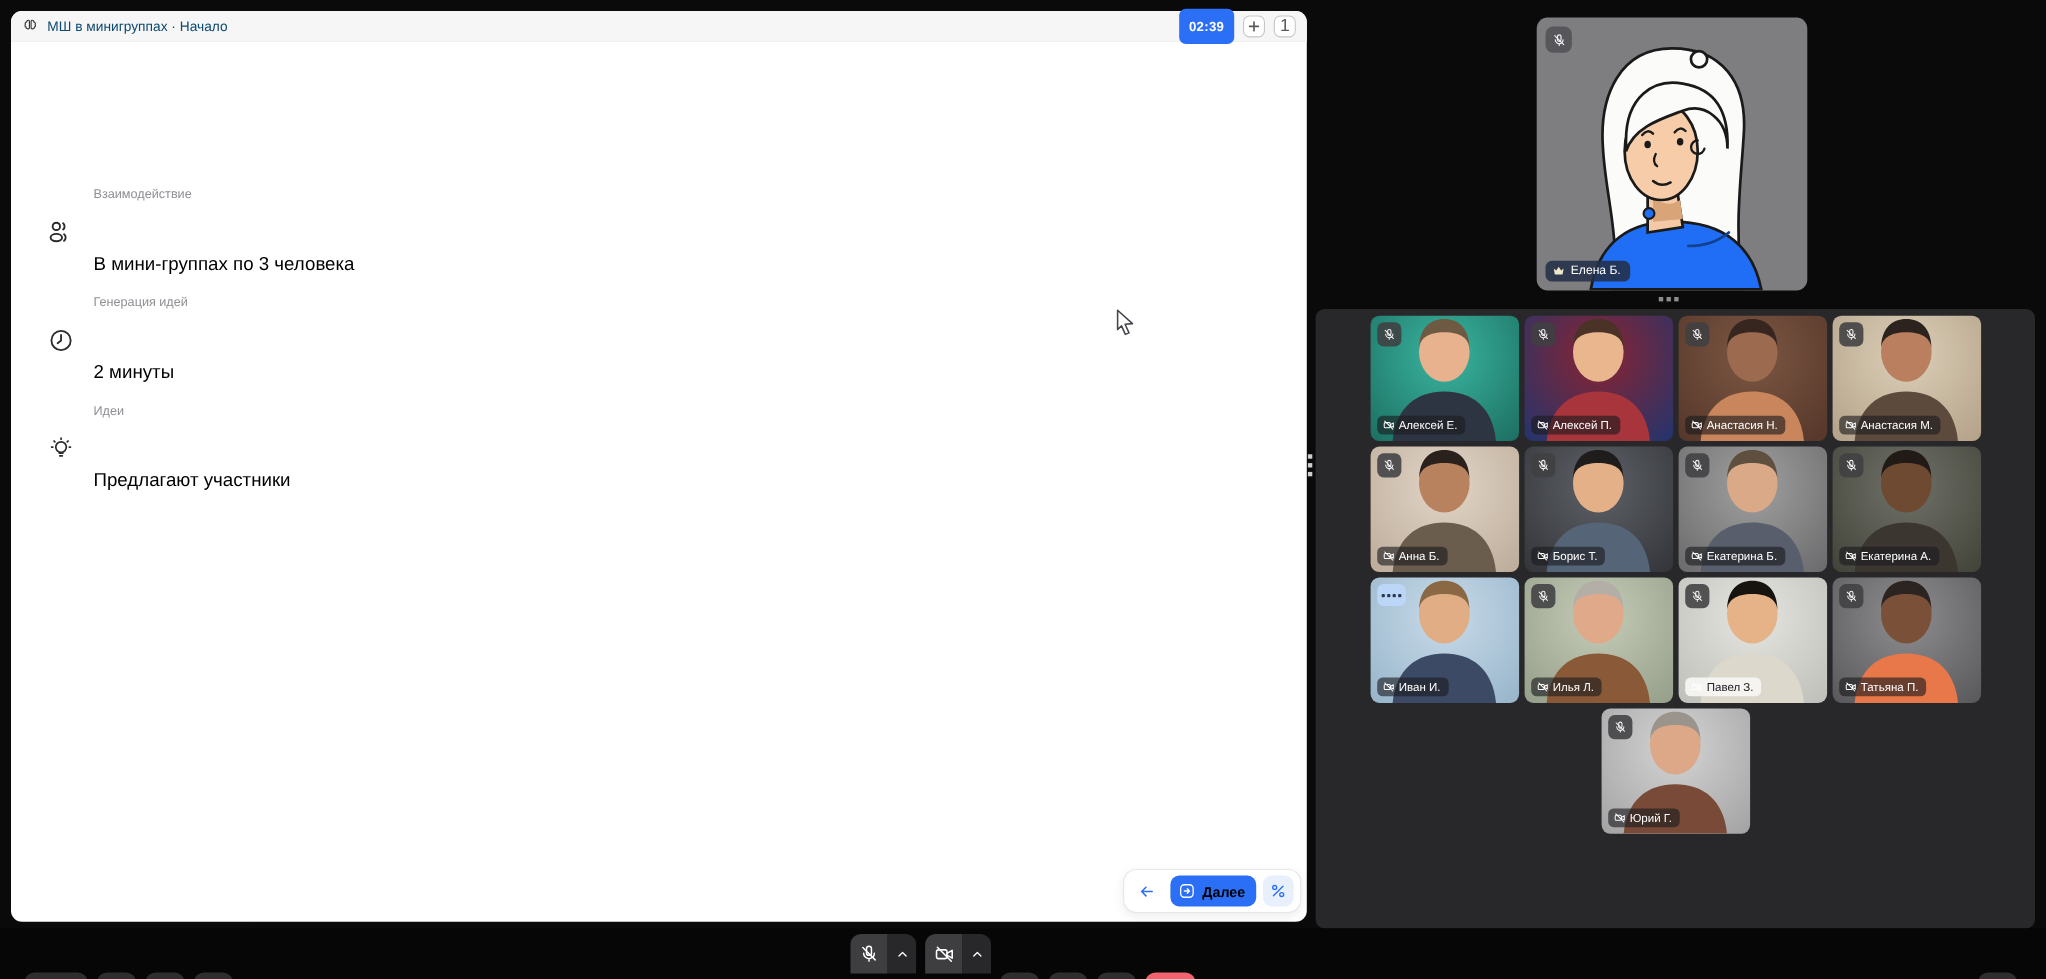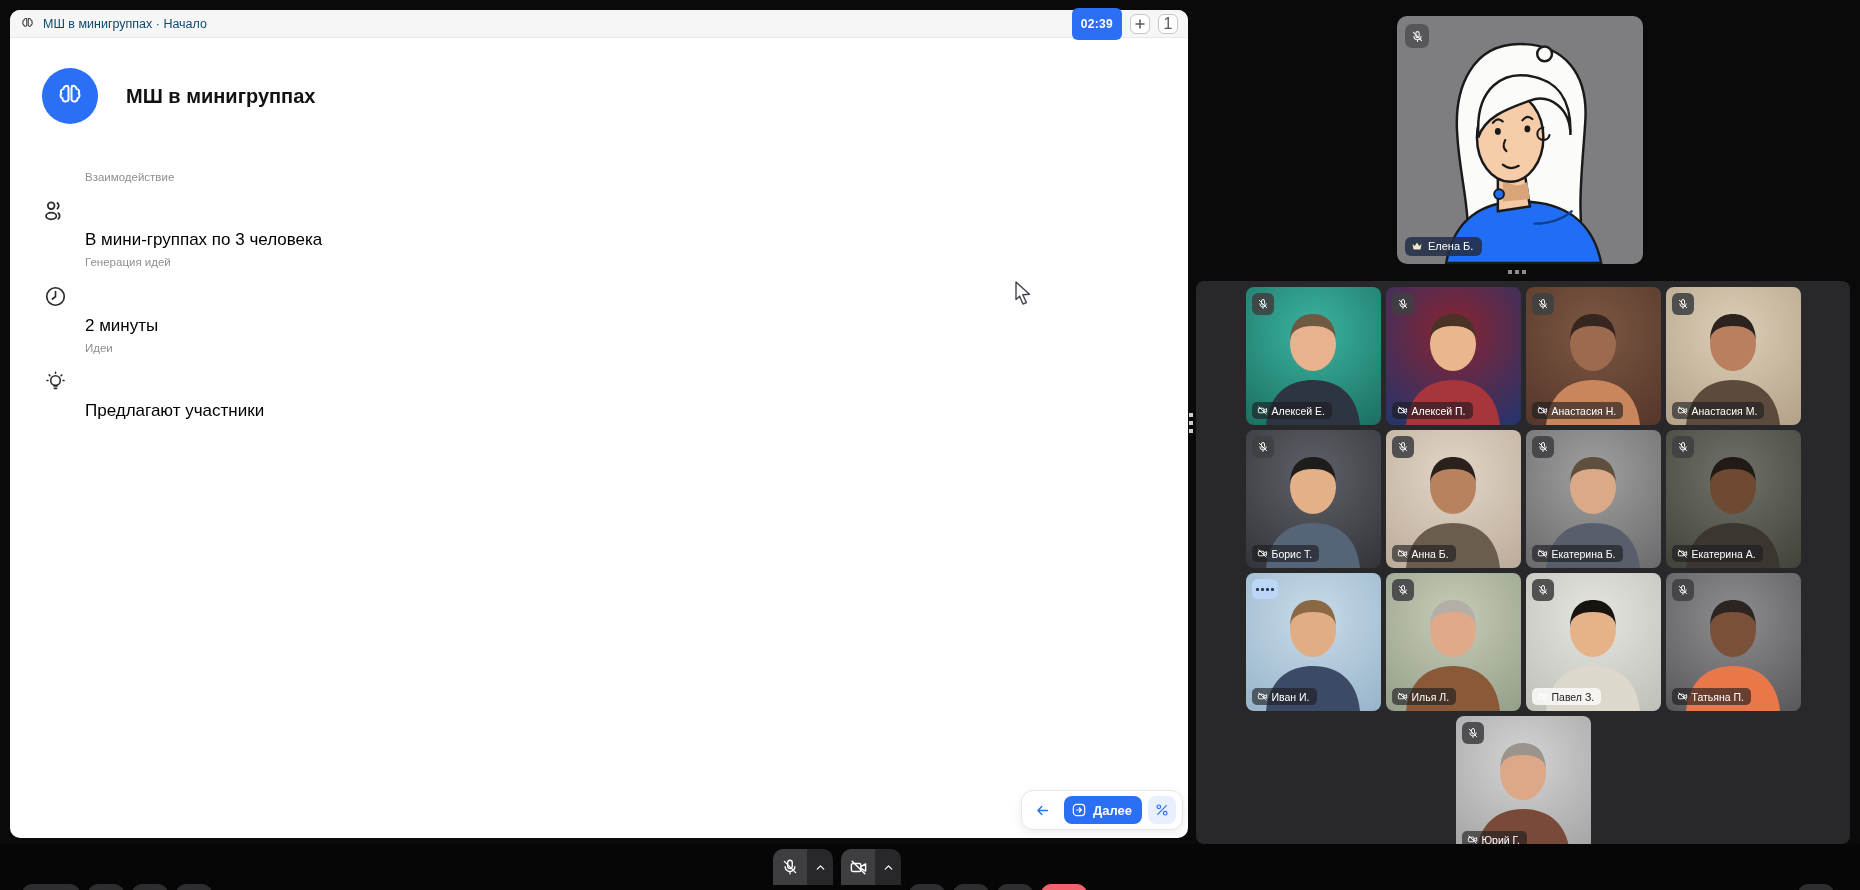--- a/index.html
+++ b/index.html
@@ -31,34 +31,34 @@
     width:20px; height:20px; border:1.5px solid #c6c6ca; border-radius:6px;
     background:#fff; color:#5a5a5e; display:flex; align-items:center; justify-content:center; cursor:pointer;
   }
   .activity-head { position:absolute; left:32px; top:58px; display:flex; align-items:center; gap:28px; }
   .brain-circle {
     width:56px; height:56px; border-radius:50%; background:#2a6ff6;
     display:flex; align-items:center; justify-content:center;
   }
   .activity-title { font-size:20px; font-weight:700; color:#121214; }
 
-  .details { position:absolute; left:30px; top:160px; display:flex; flex-direction:column; gap:4px; }
+  .details { position:absolute; left:30px; top:160px; display:flex; flex-direction:column; gap:17px; }
   .detail-item { display:flex; align-items:center; gap:15px; }
   .detail-icon { width:30px; display:flex; justify-content:center; color:#2b2b2e; }
   .detail-label { font-size:11.5px; color:#8f8f94; line-height:1.25; }
   .detail-value { font-size:17px; color:#000000; line-height:1.3;margin-top:45px; }
 
   .nav-pill {
     position:absolute; right:5px; bottom:8px; display:flex; align-items:center; gap:6px;
     background:#fff; border:1px solid #e7e7ea; border-radius:12px; padding:5px 6px;
     box-shadow:0 3px 10px rgba(0,0,0,.08);
   }
   .back-btn { width:30px; height:28px; display:flex; align-items:center; justify-content:center; color:#2a6ff6; cursor:pointer; border-radius:8px; }
   .next-btn {
-    height:28px; background:#2a6ff6; color:#ffffff; border-radius:8px; padding:0 10px 0 7px;
+    height:28px; background:#2a6ff6; color:#000000; border-radius:8px; padding:0 10px 0 7px;
     display:flex; align-items:center; gap:6px; font-size:13px; font-weight:700; cursor:pointer;
   }
   .shuffle-btn {
     width:28px; height:28px; background:#e8f0fd; border-radius:8px; color:#2a6ff6;
     display:flex; align-items:center; justify-content:center; cursor:pointer;
   }
 
   
   .divider-handle { position:absolute; left:1189px; top:413px; display:flex; flex-direction:column; gap:4px; cursor:col-resize; }
   .divider-handle i { width:4px; height:4px; background:#cfcfd2; display:block; }
@@ -79,21 +79,21 @@
   .stage-handle { position:absolute; left:1508px; top:270px; display:flex; gap:3px; cursor:row-resize; }
   .stage-handle i { width:4px; height:4px; background:#8d8d90; display:block; }
 
   
   .grid-panel {
     position:absolute; left:1196px; top:281px; width:654px; height:563px;
     background:#28282a; border-radius:8px;
   }
   .grid { width:555px; margin:6px auto 0; display:flex; flex-wrap:wrap; justify-content:center; gap:5px; }
   .tile {
-    position:relative; width:135px; height:138px; border-radius:8px; overflow:hidden; cursor:pointer;
+    position:relative; width:135px; height:114px; border-radius:8px; overflow:hidden; cursor:pointer;
     background:radial-gradient(circle at 50% 32%, var(--bg1), var(--bg2));
   }
   .tile svg.avatar { position:absolute; left:0; bottom:0; }
   .tile-mic {
     position:absolute; top:6px; left:6px; width:22px; height:22px;
     background:rgba(64,64,66,.88); border-radius:6px; display:flex; align-items:center; justify-content:center; color:#f0f0f0;
   }
   .tile-menu {
     position:absolute; top:6px; left:6px; width:26px; height:20px;
     background:#bcd6f7; border-radius:6px; display:flex; align-items:center; justify-content:center; gap:2px; cursor:pointer;
@@ -142,29 +142,20 @@
       <span class="timer-badge">02:39</span>
       <span class="mini-btn">
         <svg width="10" height="10" viewBox="0 0 10 10" stroke="#5a5a5e" stroke-width="1.5" stroke-linecap="round">
             <path d="M5 1v8M1 5h8"></path>
           </svg>
       </span>
       <span class="mini-btn">1</span>
     </span>
   </div>
 
-  <div class="activity-head">
-    <span class="brain-circle">
-      <svg width="30" height="30" viewBox="0 0 24 24" fill="none" stroke="#ffffff" stroke-width="1.6" stroke-linecap="round">
-        <path d="M10.8 4.2c-2-.9-4 .3-4.1 2.1-1.8.3-2.6 2.2-1.7 3.7-1.1 1.3-.7 3.3 1 3.9 0 1.9 1.9 3 3.8 2.2.6-.3 1-.8 1-1.5V5.6c0-.6-.4-1.2-1-1.4z"></path>
-        <path d="M13.2 4.2c2-.9 4 .3 4.1 2.1 1.8.3 2.6 2.2 1.7 3.7 1.1 1.3.7 3.3-1 3.9 0 1.9-1.9 3-3.8 2.2-.6-.3-1-.8-1-1.5V5.6c0-.6.4-1.2 1-1.4z"></path>
-      </svg>
-    </span>
-    <span class="activity-title">МШ в минигруппах</span>
-  </div>
 
   <div class="details">
     <div class="detail-item">
       <span class="detail-icon">
         <svg width="26" height="26" viewBox="0 0 24 24" fill="none" stroke="#2b2b2e" stroke-width="1.6" stroke-linecap="round">
           <circle cx="8.5" cy="7.2" r="3.1"></circle>
             <path d="M14.2 4.6a3.4 3.4 0 0 1 0 5.2"></path>
           <ellipse cx="8.5" cy="16.6" rx="4.8" ry="3.1"></ellipse>
             <path d="M15 13.9a3.4 3.4 0 0 1 0 5.4"></path>
         </svg>
@@ -360,20 +351,43 @@
 
     <span class="tile-name">
       <svg width="11" height="11" viewBox="0 0 24 24" fill="none" stroke="#fff" stroke-width="2" stroke-linecap="round" style="color:#fff">
         <rect x="3" y="7" width="12" height="10" rx="2" stroke="currentColor"></rect>
             <path d="M15 11l6-3v8l-6-3" stroke="currentColor"></path>
             <path d="M4 4 20 20" stroke="currentColor"></path>
       </svg>
       <span>Анастасия М.</span>
     </span>
   </div>
+      <div class="tile" style="--bg1: #e2d6c8; --bg2: #bcab99; --skin: #b9825f; --hair: #2b211c; --top: #6b5d4e;">
+    <svg class="avatar" width="135" height="135" viewBox="0 0 135 135">
+      <path d="M20 135 C23 104 42 90 67 90 C92 90 111 104 114 135 Z" fill="var(--top)"></path>
+      <ellipse cx="67" cy="54" rx="23" ry="27" fill="var(--skin)"></ellipse>
+      <path d="M44 52 C44 32 54 24 67 24 C80 24 90 32 90 52 C90 42 82 36 67 36 C52 36 44 42 44 52 Z" fill="var(--hair)"></path>
+    </svg>
+    <span class="tile-mic">
+      <svg width="12" height="12" viewBox="0 0 24 24" fill="none" stroke="currentColor" stroke-width="2" stroke-linecap="round">
+        <rect x="9" y="3" width="6" height="11" rx="3"></rect>
+            <path d="M5.5 11.5a6.5 6.5 0 0 0 13 0M12 18v3"></path>
+            <path d="M4.5 4.5 19.5 19.5"></path>
+      </svg>
+    </span>
+
+    <span class="tile-name">
+      <svg width="11" height="11" viewBox="0 0 24 24" fill="none" stroke="#fff" stroke-width="2" stroke-linecap="round" style="color:#fff">
+        <rect x="3" y="7" width="12" height="10" rx="2" stroke="currentColor"></rect>
+            <path d="M15 11l6-3v8l-6-3" stroke="currentColor"></path>
+            <path d="M4 4 20 20" stroke="currentColor"></path>
+      </svg>
+      <span>Анна Б.</span>
+    </span>
+  </div>
       <div class="tile" style="--bg1: #5e6167; --bg2: #323439; --skin: #e3b088; --hair: #1f1d1b; --top: #566478;">
     <svg class="avatar" width="135" height="135" viewBox="0 0 135 135">
       <path d="M20 135 C23 104 42 90 67 90 C92 90 111 104 114 135 Z" fill="var(--top)"></path>
       <ellipse cx="67" cy="54" rx="23" ry="27" fill="var(--skin)"></ellipse>
       <path d="M44 52 C44 32 54 24 67 24 C80 24 90 32 90 52 C90 42 82 36 67 36 C52 36 44 42 44 52 Z" fill="var(--hair)"></path>
     </svg>
     <span class="tile-mic">
       <svg width="12" height="12" viewBox="0 0 24 24" fill="none" stroke="currentColor" stroke-width="2" stroke-linecap="round">
         <rect x="9" y="3" width="6" height="11" rx="3"></rect>
             <path d="M5.5 11.5a6.5 6.5 0 0 0 13 0M12 18v3"></path>
@@ -381,43 +395,20 @@
       </svg>
     </span>
 
     <span class="tile-name">
       <svg width="11" height="11" viewBox="0 0 24 24" fill="none" stroke="#fff" stroke-width="2" stroke-linecap="round" style="color:#fff">
         <rect x="3" y="7" width="12" height="10" rx="2" stroke="currentColor"></rect>
             <path d="M15 11l6-3v8l-6-3" stroke="currentColor"></path>
             <path d="M4 4 20 20" stroke="currentColor"></path>
       </svg>
       <span>Борис Т.</span>
-    </span>
-  </div>
-      <div class="tile" style="--bg1: #e2d6c8; --bg2: #bcab99; --skin: #b9825f; --hair: #2b211c; --top: #6b5d4e;">
-    <svg class="avatar" width="135" height="135" viewBox="0 0 135 135">
-      <path d="M20 135 C23 104 42 90 67 90 C92 90 111 104 114 135 Z" fill="var(--top)"></path>
-      <ellipse cx="67" cy="54" rx="23" ry="27" fill="var(--skin)"></ellipse>
-      <path d="M44 52 C44 32 54 24 67 24 C80 24 90 32 90 52 C90 42 82 36 67 36 C52 36 44 42 44 52 Z" fill="var(--hair)"></path>
-    </svg>
-    <span class="tile-mic">
-      <svg width="12" height="12" viewBox="0 0 24 24" fill="none" stroke="currentColor" stroke-width="2" stroke-linecap="round">
-        <rect x="9" y="3" width="6" height="11" rx="3"></rect>
-            <path d="M5.5 11.5a6.5 6.5 0 0 0 13 0M12 18v3"></path>
-            <path d="M4.5 4.5 19.5 19.5"></path>
-      </svg>
-    </span>
-
-    <span class="tile-name">
-      <svg width="11" height="11" viewBox="0 0 24 24" fill="none" stroke="#fff" stroke-width="2" stroke-linecap="round" style="color:#fff">
-        <rect x="3" y="7" width="12" height="10" rx="2" stroke="currentColor"></rect>
-            <path d="M15 11l6-3v8l-6-3" stroke="currentColor"></path>
-            <path d="M4 4 20 20" stroke="currentColor"></path>
-      </svg>
-      <span>Анна Б.</span>
     </span>
   </div>
       <div class="tile" style="--bg1: #a0a0a0; --bg2: #6a6a6c; --skin: #d9a988; --hair: #5e4f3f; --top: #585e6c;">
     <svg class="avatar" width="135" height="135" viewBox="0 0 135 135">
       <path d="M20 135 C23 104 42 90 67 90 C92 90 111 104 114 135 Z" fill="var(--top)"></path>
       <ellipse cx="67" cy="54" rx="23" ry="27" fill="var(--skin)"></ellipse>
       <path d="M44 52 C44 32 54 24 67 24 C80 24 90 32 90 52 C90 42 82 36 67 36 C52 36 44 42 44 52 Z" fill="var(--hair)"></path>
     </svg>
     <span class="tile-mic">
       <svg width="12" height="12" viewBox="0 0 24 24" fill="none" stroke="currentColor" stroke-width="2" stroke-linecap="round">

